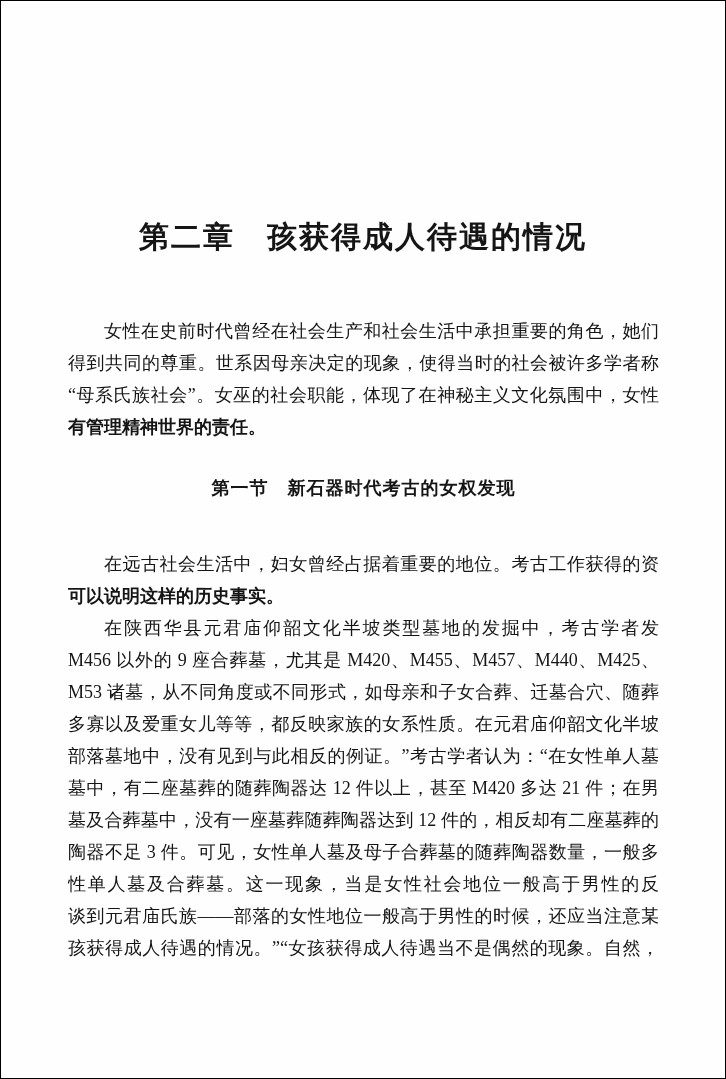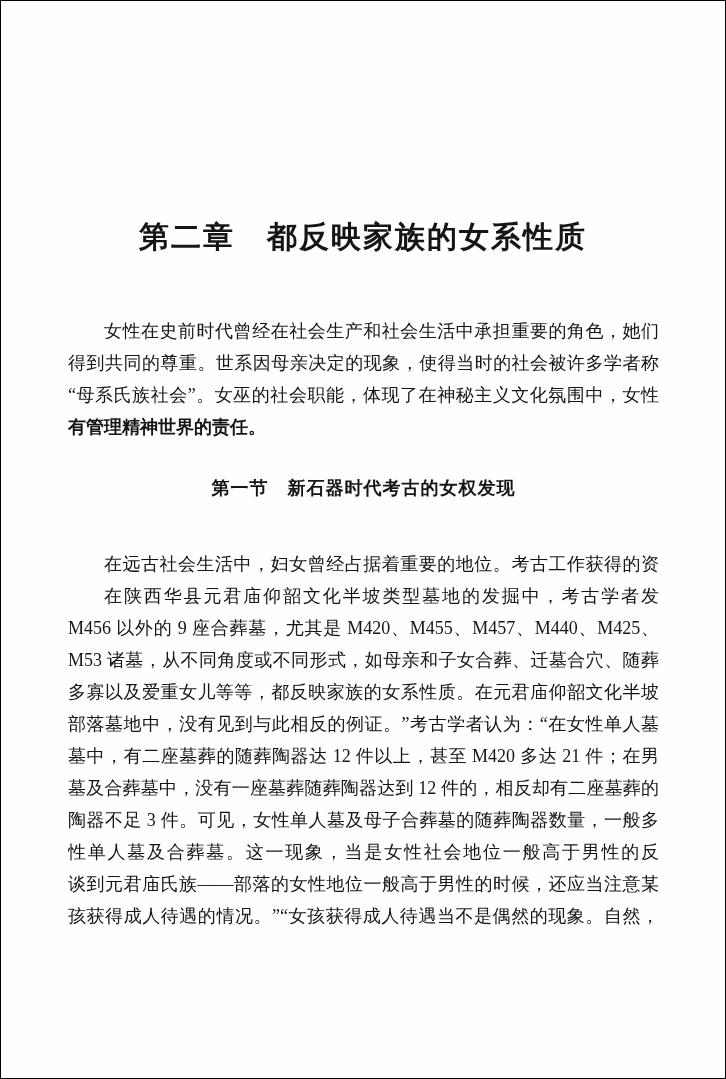--- a/index.html
+++ b/index.html
@@ -59,35 +59,36 @@
     letter-spacing: 1px;
     font-family: "Liberation Sans", "DejaVu Sans", sans-serif;
     white-space: pre;
   }
 </style>
 </head>
 <body>
 
 <div class="page">
 
-  <h1 class="chapter-title">第二章　都反映家族的女系性质</h1>
+  <h1 class="chapter-title">第二章　孩获得成人待遇的情况</h1>
 
   <section class="body-text">
 
     <div class="para">
       <div class="line indent">女性在史前时代曾经在社会生产和社会生活中承担重要的角色，她们因此</div>
       <div class="line">得到共同的尊重。世系因母亲决定的现象，使得当时的社会被许多学者称为</div>
       <div class="line">“母系氏族社会”。女巫的社会职能，体现了在神秘主义文化氛围中，女性曾经</div>
       <div class="line short">有管理精神世界的责任。</div>
     </div>
 
     <h2 class="section-title">第一节　新石器时代考古的女权发现</h2>
 
     <div class="para">
       <div class="line indent">在远古社会生活中，妇女曾经占据着重要的地位。考古工作获得的资料，</div>
+      <div class="line short">可以说明这样的历史事实。</div>
     </div>
 
     <div class="para">
       <div class="line indent">在陕西华县元君庙仰韶文化半坡类型墓地的发掘中，考古学者发现：“除</div>
       <div class="line">M456 以外的 9 座合葬墓，尤其是 M420、M455、M457、M440、M425、M418 和</div>
       <div class="line">M53 诸墓，从不同角度或不同形式，如母亲和子女合葬、迁墓合穴、随葬器物的</div>
       <div class="line">多寡以及爱重女儿等等，都反映家族的女系性质。在元君庙仰韶文化半坡类型</div>
       <div class="line">部落墓地中，没有见到与此相反的例证。”考古学者认为：“在女性单人墓及合葬</div>
       <div class="line">墓中，有二座墓葬的随葬陶器达 12 件以上，甚至 M420 多达 21 件；在男性单人</div>
       <div class="line">墓及合葬墓中，没有一座墓葬随葬陶器达到 12 件的，相反却有二座墓葬的随葬</div>

